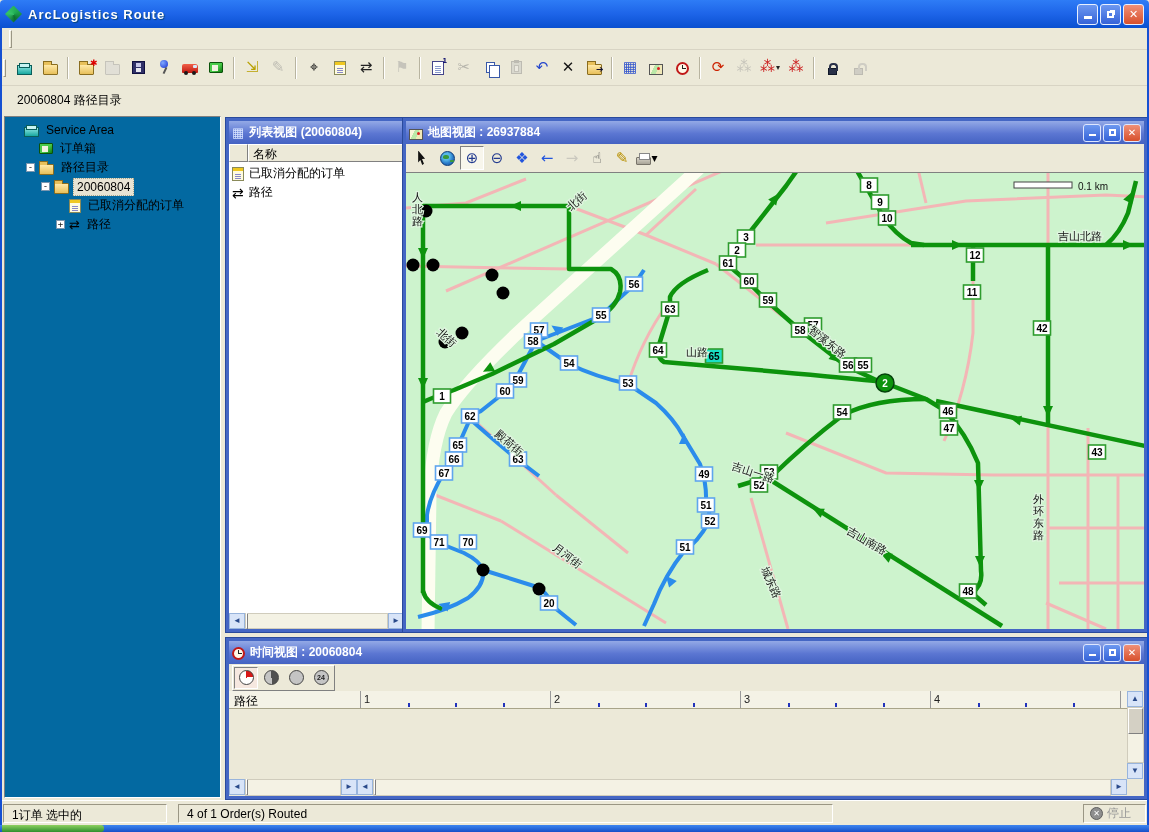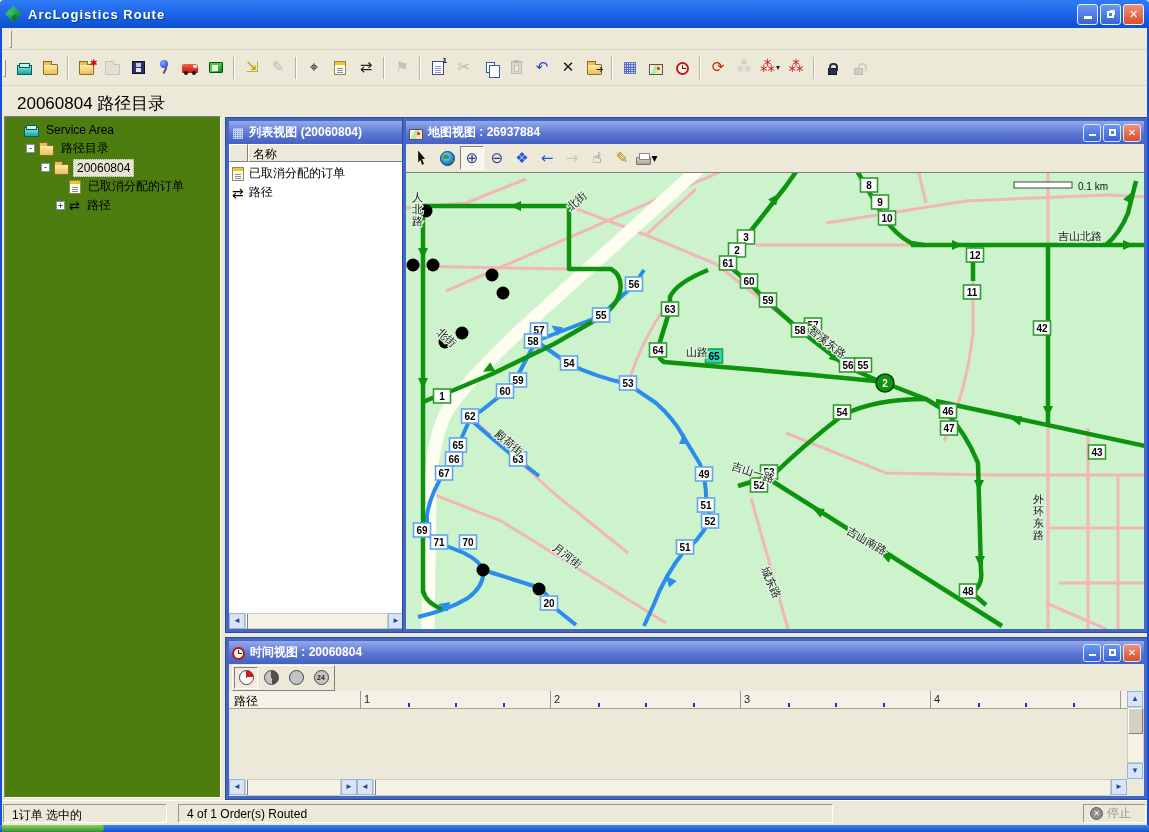--- a/index.html
+++ b/index.html
@@ -20,23 +20,23 @@
 .menubar{position:absolute;left:0;top:28px;width:100%;height:22px;background:#ECE9D8;border-bottom:1px solid #D8D4C4;display:flex;align-items:center;padding-left:8px}
 .menuitem{padding:3px 9px;cursor:default}
 .grip{width:3px;height:18px;border:1px solid;border-color:#fff #9a9684 #9a9684 #fff;margin:0 5px 0 1px;flex:none}
 .toolbar{position:absolute;left:0;top:50px;width:100%;height:36px;background:#ECE9D8;border-bottom:1px solid #D8D4C4;display:flex;align-items:center;padding-left:2px}
 .tbbtn{width:26px;height:26px;display:flex;align-items:center;justify-content:center;border:1px solid transparent;flex:none;position:relative}
 .tbbtn.dis{opacity:.45;filter:grayscale(1)}
 .tbbtn .dd{font-size:8px;margin-left:1px;color:#222}
 .tbsep{width:2px;height:22px;border-left:1px solid #b8b4a0;border-right:1px solid #fff;margin:0 4px;flex:none}
 .glyph{font-family:"DejaVu Sans",sans-serif;font-size:15px;line-height:1}
 
-.pathlabel{position:absolute;left:0;top:86px;width:100%;height:26px;padding:6px 12px 0 17px;font-size:17px}
-
-.treepanel{position:absolute;left:4px;top:116px;width:217px;height:682px;background:#4d7c0f;border:1px solid;border-color:#808080 #fff #fff #808080;padding:3px 0;overflow:hidden}
+.pathlabel{position:absolute;left:0;top:86px;width:100%;height:26px;padding:6px 12px 0 17px;font-size:12px}
+
+.treepanel{position:absolute;left:4px;top:116px;width:217px;height:682px;background:#0369a1;border:1px solid;border-color:#808080 #fff #fff #808080;padding:3px 0;overflow:hidden}
 .trow{display:flex;align-items:center;height:19px;white-space:nowrap}
 .trow .lbl{padding:1px 3px;margin-left:4px}
 .trow.sel .lbl{background:#E8E4D4;border:1px dotted #A8A489}
 .exp{width:9px;height:9px;border:1px solid #7A96AF;background:#fff;font-size:9px;line-height:7px;text-align:center;color:#222;flex:none;font-family:"DejaVu Sans Mono",monospace}
 .spc{width:9px;flex:none}
 
 .cw{position:absolute;border:3px solid #4466C4;outline:1px solid #2A4A9C;background:#ECE9D8}
 .cwtitle{height:23px;background:linear-gradient(180deg,#93A9E6 0%,#5B76D2 55%,#4462C2 100%);display:flex;align-items:center;gap:5px;padding:0 3px;color:#fff;font-weight:bold;font-size:12px;overflow:hidden;white-space:nowrap}
 .cwbtns{margin-left:auto;display:flex;gap:2px}
 .cwbtn{width:18px;height:18px;border-radius:3px;border:1px solid #DDE6FF;background:linear-gradient(#6D98F0,#3563D8);color:#fff;font-size:10px;line-height:15px;text-align:center;font-weight:bold;flex:none}
@@ -258,20 +258,25 @@
       <span class="ci ci-unlock"></span>
     </span>
   </div>
 <div class="pathlabel">20060804 路径目录</div>
 
 <div class="treepanel" id="tree">
     <div class="trow" style="padding-left: 6px;">
       <span class="spc"></span>
       <span class="ci ci-box" style="margin-left: 4px;"></span>
       <span class="lbl">Service Area</span>
+    </div>
+    <div class="trow" style="padding-left: 21px;">
+      <span class="spc"></span>
+      <span class="ci ci-book" style="margin-left: 4px;"></span>
+      <span class="lbl">订单箱</span>
     </div>
     <div class="trow" style="padding-left: 21px;">
       <span class="exp">-</span>
       <span class="ci ci-folder" style="margin-left: 4px;"></span>
       <span class="lbl">路径目录</span>
     </div>
     <div class="trow sel" style="padding-left: 36px;">
       <span class="exp">-</span>
       <span class="ci ci-folder" style="margin-left: 4px;"></span>
       <span class="lbl">20060804</span>

